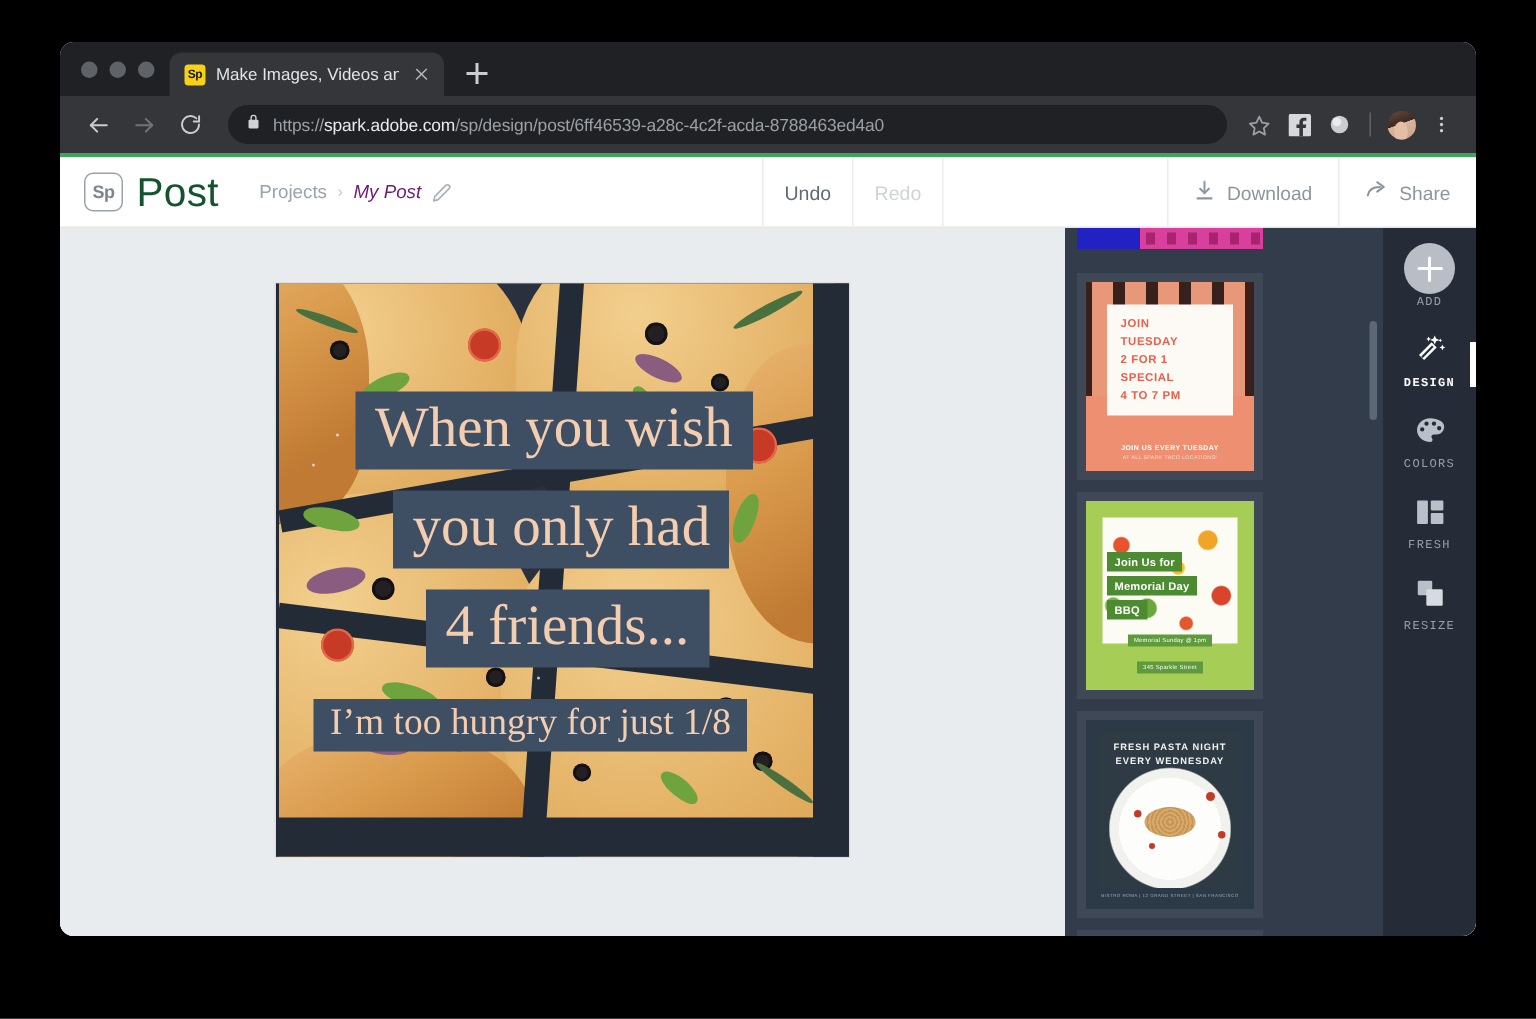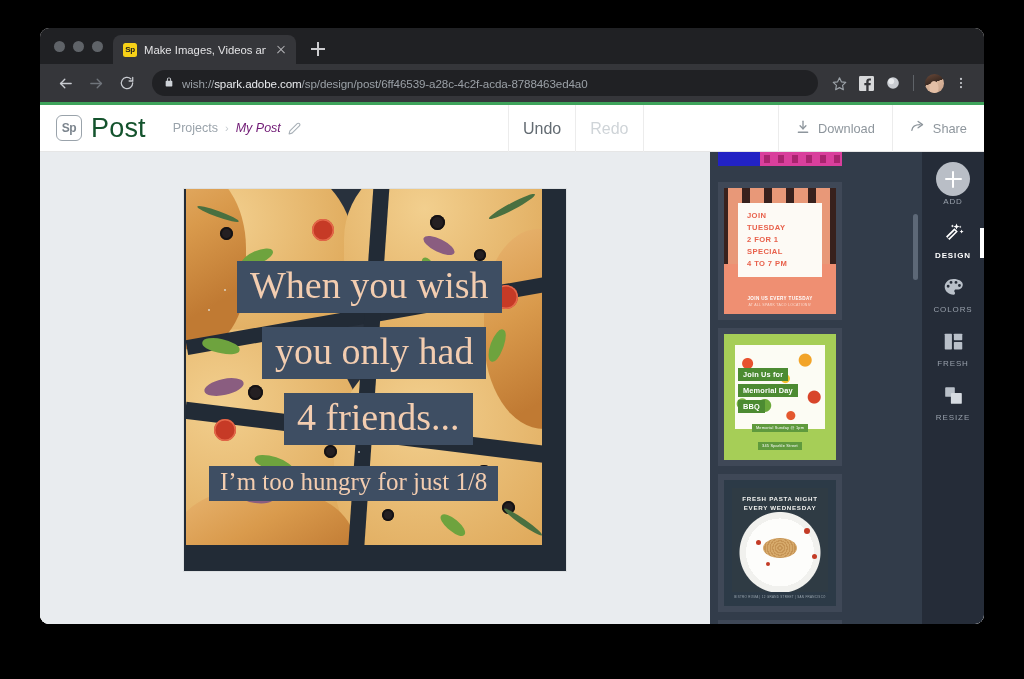--- a/index.html
+++ b/index.html
@@ -157,21 +157,21 @@
   }
   .bc-sep { color: #c3c9ce; font-size: 11px; }
   .bc-current { font-style: italic; color: #701a75; }
   .pencil-icon { display: flex; align-items: center; }
   .undo-redo {
     position: absolute;
     left: 468px; top: 0; height: 47px;
     display: flex; align-items: center;
   }
   .ur-btn {
-    font-size: 16px; padding: 0 14px; height: 47px;
+    font-size: 13px; padding: 0 14px; height: 47px;
     display: flex; align-items: center;
     border-left: 1px solid #ececec;
   }
   .ur-btn:last-child { border-right: 1px solid #ececec; }
   .ur-enabled { color: #636b72; }
   .ur-disabled { color: #cfd4d8; }
   .header-right {
     margin-left: auto;
     display: flex; align-items: center; height: 47px;
   }
@@ -320,21 +320,21 @@
     flex: 0 0 auto;
     padding-top: 14px;
     display: flex; flex-direction: column; align-items: center;
     gap: 14px;
     position: relative;
   }
   .tool {
     display: flex; flex-direction: column; align-items: center; gap: 5px;
     width: 100%;
   }
-  .tool-label { font-size: 8px; letter-spacing: .9px; color: #98a0ab; }
+  .tool-label { font-size: 8px; letter-spacing: .9px; color: #98a0ab; font-family: Liberation Mono, monospace; }
   .tool.active .tool-label { color: #ffffff; font-weight: bold; }
   .tool-ico { height: 26px; display:flex; align-items:center; justify-content:center; }
   .add-circle {
     width: 34px; height: 34px; border-radius: 50%; background: #b9bec6;
     display:flex; align-items:center; justify-content:center; position: relative;
   }
   .add-circle::before, .add-circle::after { content:""; position:absolute; background:#fff; border-radius:1px; }
   .add-circle::before { width:17px; height:2.6px; }
   .add-circle::after  { width:2.6px; height:17px; }
   #rail-indicator {
@@ -379,21 +379,21 @@
           <polyline points="20.6,3.6 20.6,9 15.2,9"></polyline>
         </svg>
     </div>
 
     <div class="omnibox">
       <span>
         <svg width="10" height="12" viewBox="0 0 24 24" fill="#cfd3d8">
             <path d="M12 1a5 5 0 0 0-5 5v3H5.8A1.8 1.8 0 0 0 4 10.8v10.4A1.8 1.8 0 0 0 5.8 23h12.4a1.8 1.8 0 0 0 1.8-1.8V10.8A1.8 1.8 0 0 0 18.2 9H17V6a5 5 0 0 0-5-5zm0 2.2A2.8 2.8 0 0 1 14.8 6v3H9.2V6A2.8 2.8 0 0 1 12 3.2z"></path>
           </svg>
       </span>
-      <span class="url-text"><span>wish://</span><span class="host">spark.adobe.com</span><span>/sp/design/post/6ff46539-a28c-4c2f-acda-8788463ed4a0</span></span>
+      <span class="url-text"><span>https://</span><span class="host">spark.adobe.com</span><span>/sp/design/post/6ff46539-a28c-4c2f-acda-8788463ed4a0</span></span>
     </div>
 
     <div class="tb-icon">
       <svg width="15" height="15" viewBox="0 0 24 24" fill="none" stroke="#9aa0a6" stroke-width="1.9" stroke-linejoin="round">
           <polygon points="12,2.8 15,9.3 22,10.2 16.9,15 18.2,22 12,18.6 5.8,22 7.1,15 2,10.2 9,9.3"></polygon>
         </svg>
     </div>
     <div class="tb-icon">
       <svg width="15" height="15" viewBox="0 0 24 24">
           <rect width="24" height="24" rx="2" fill="#d7d8da"></rect>

